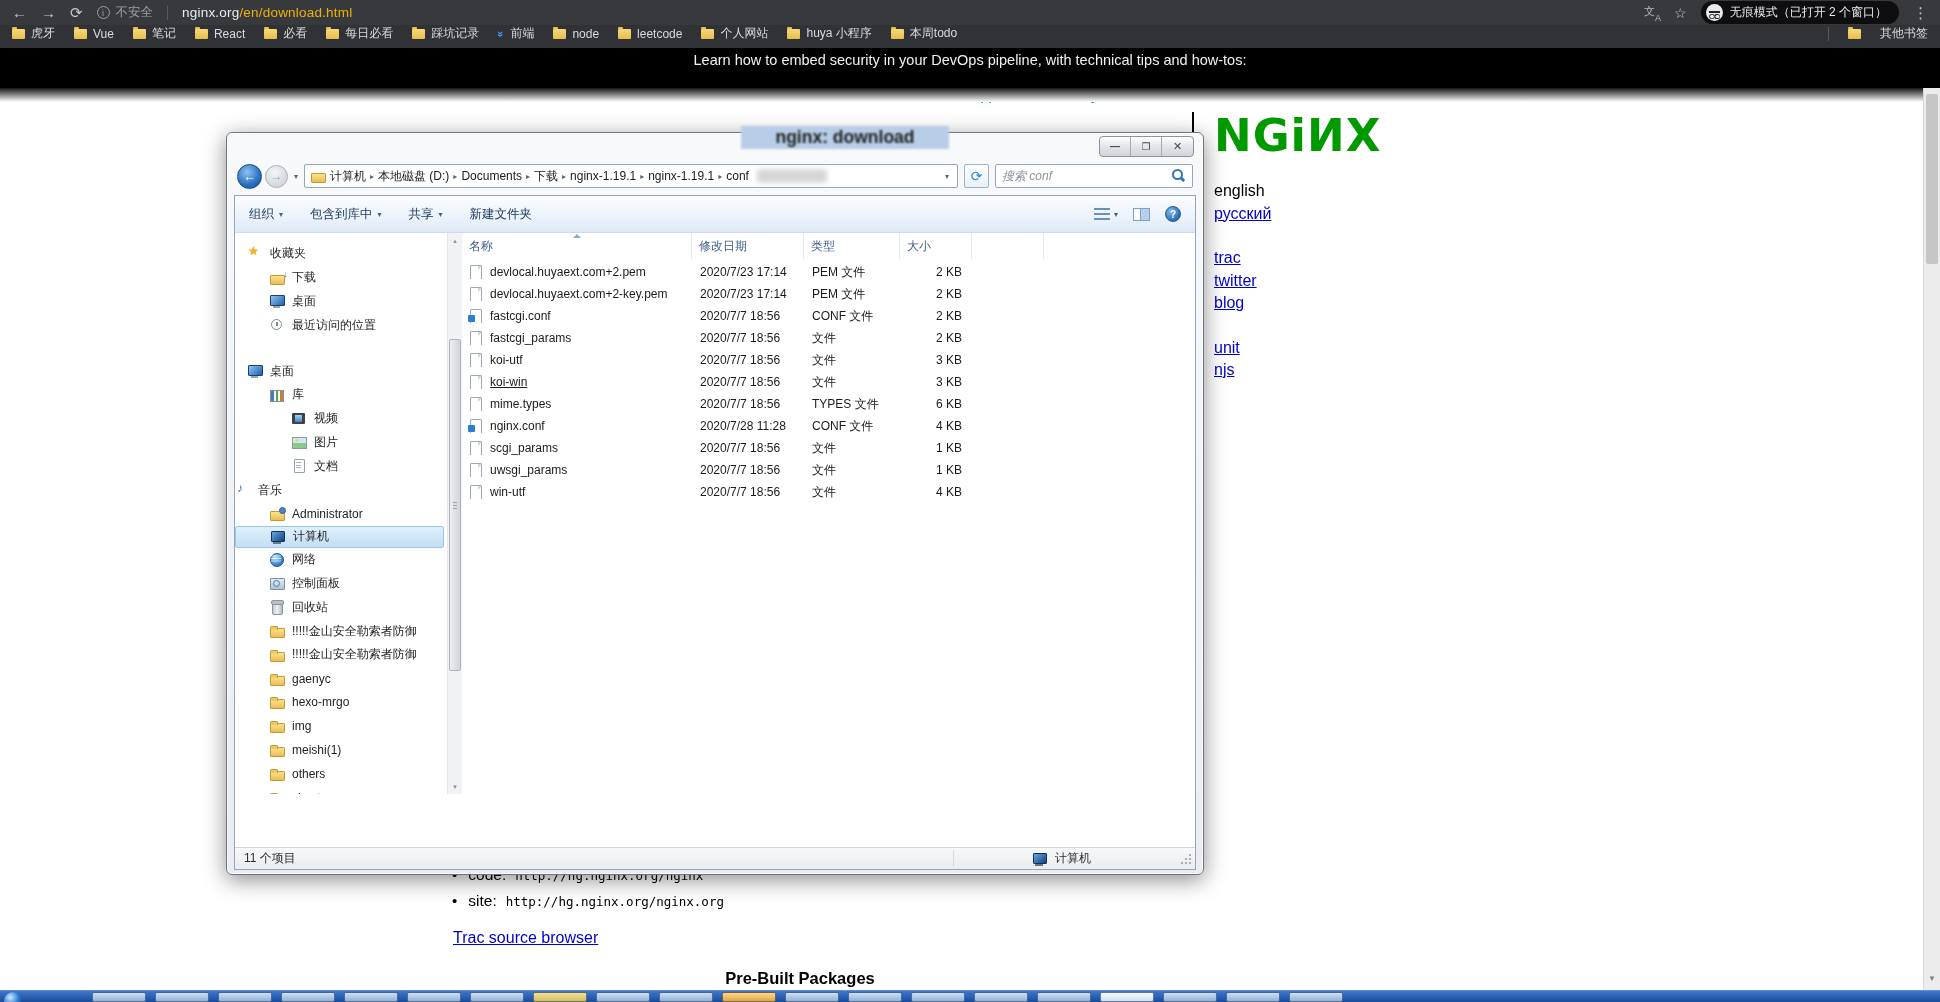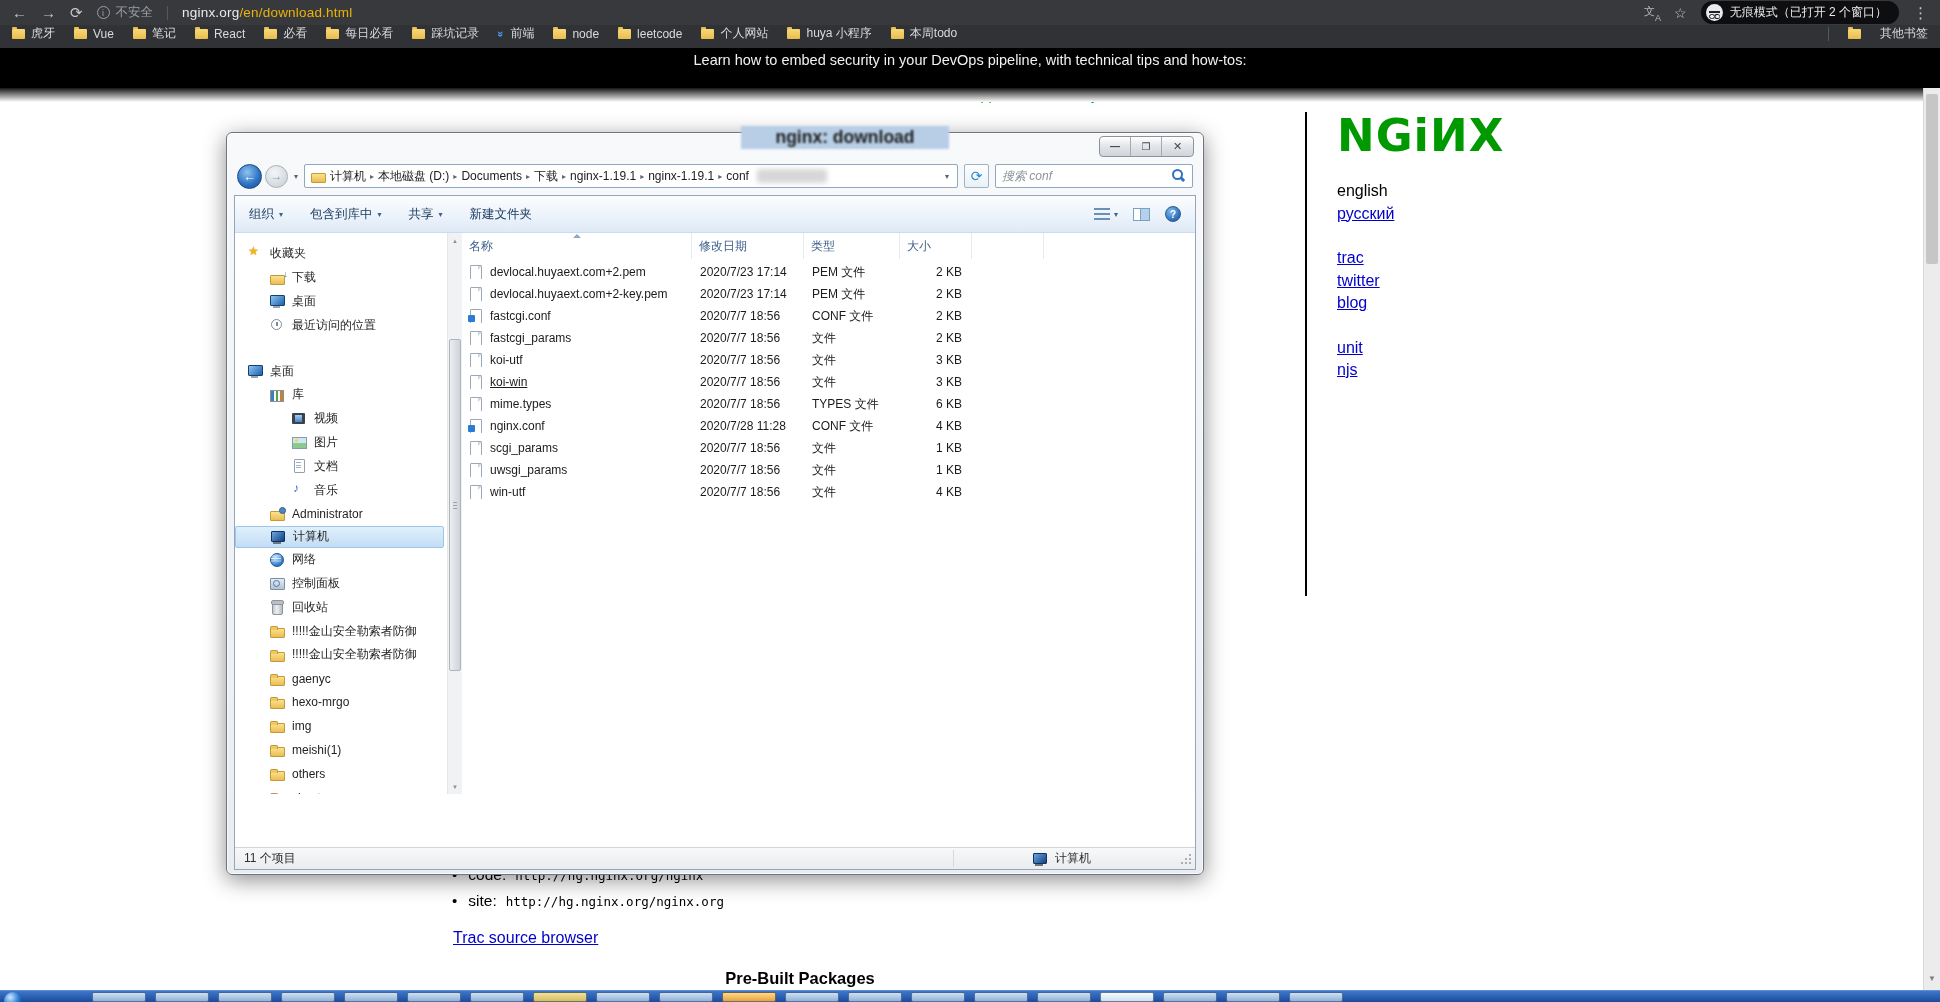--- a/index.html
+++ b/index.html
@@ -36,21 +36,21 @@
 #bm-right{margin-left:auto;display:flex;gap:19px;align-items:center}
 
 
 #banner{position:absolute;top:48px;width:100%;height:40px;background:#000;text-align:center;z-index:5}
 #banner .l1{color:#f1f1f1;font-size:14.5px;margin-top:4px}
 #blink{font-size:14.5px;text-decoration:underline;display:inline-block;margin-top:19px;cursor:pointer}
 #fade{position:absolute;top:88px;width:100%;height:14px;background:linear-gradient(#161616,#ffffff);z-index:5}
 
 
 #ptitle{position:absolute;left:741px;top:126px;width:208px;height:23px;background:#b7cee6;color:#1c1c1c;font-weight:bold;font-size:17.5px;text-align:center;line-height:23px;filter:blur(.8px);z-index:60}
-#nmenu{position:absolute;left:1305px;top:112px;width:215px;height:484px;border-left:2px solid #000;padding-left:30px;z-index:10}
+#nmenu{position:absolute;left:1192px;top:112px;width:215px;height:484px;border-left:2px solid #000;padding-left:20px;z-index:10}
 #logo{font-size:45px;font-weight:bold;line-height:48px;font-family:"DejaVu Sans",sans-serif;letter-spacing:1px}
 #lang{margin-top:20px}
 .mtext,.mlink{font-size:16px;line-height:22.5px;color:#000;width:max-content}
 .mlink{text-decoration:underline;cursor:pointer}
 .blue{color:#0000cc}
 .mgroup{margin-top:22px}
 #bullets{position:absolute;left:452px;top:866px;z-index:10}
 .bullet{display:flex;align-items:baseline;height:26px}
 .bdot{font-size:15px;margin-right:11px}
 .blabel{font-size:15.5px;color:#000}
@@ -407,21 +407,21 @@
               <span class="tree-t">视频</span>
             </div>
             <div class="tree-row" style="padding-left: 56px;">
               <span class="i i-pic"></span>
               <span class="tree-t">图片</span>
             </div>
             <div class="tree-row" style="padding-left: 56px;">
               <span class="i i-doc"></span>
               <span class="tree-t">文档</span>
             </div>
-            <div class="tree-row" style="padding-left: 56px;">
+            <div class="tree-row" style="">
               <span class="i i-note"></span>
               <span class="tree-t">音乐</span>
             </div>
             <div class="tree-row" style="padding-left: 34px;">
               <span class="i i-userf"></span>
               <span class="tree-t">Administrator</span>
             </div>
             <div class="tree-row sel" style="padding-left: 34px;">
               <span class="i i-comp"></span>
               <span class="tree-t">计算机</span>

